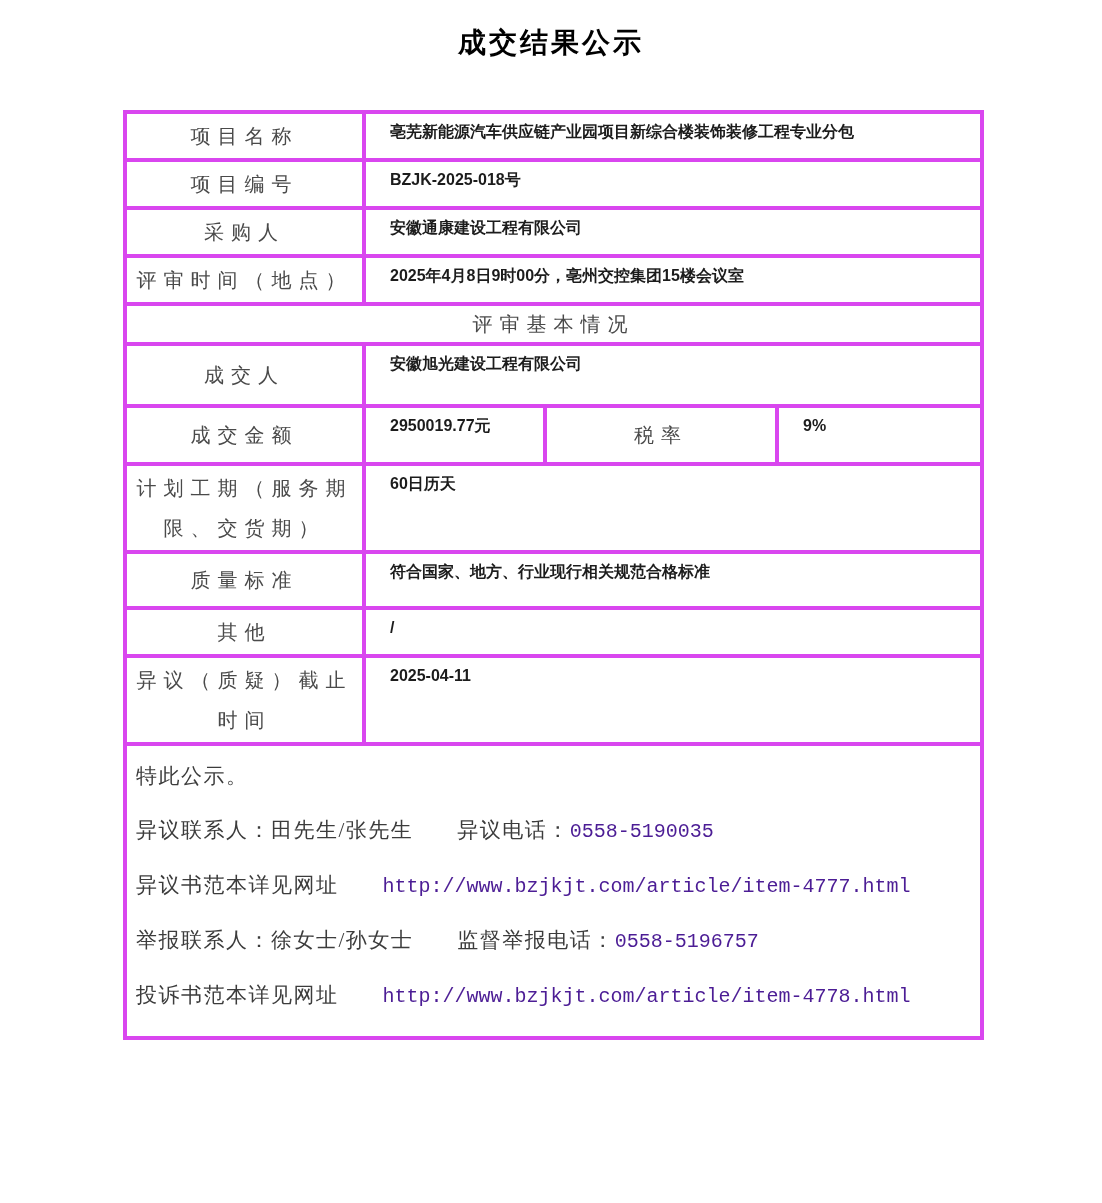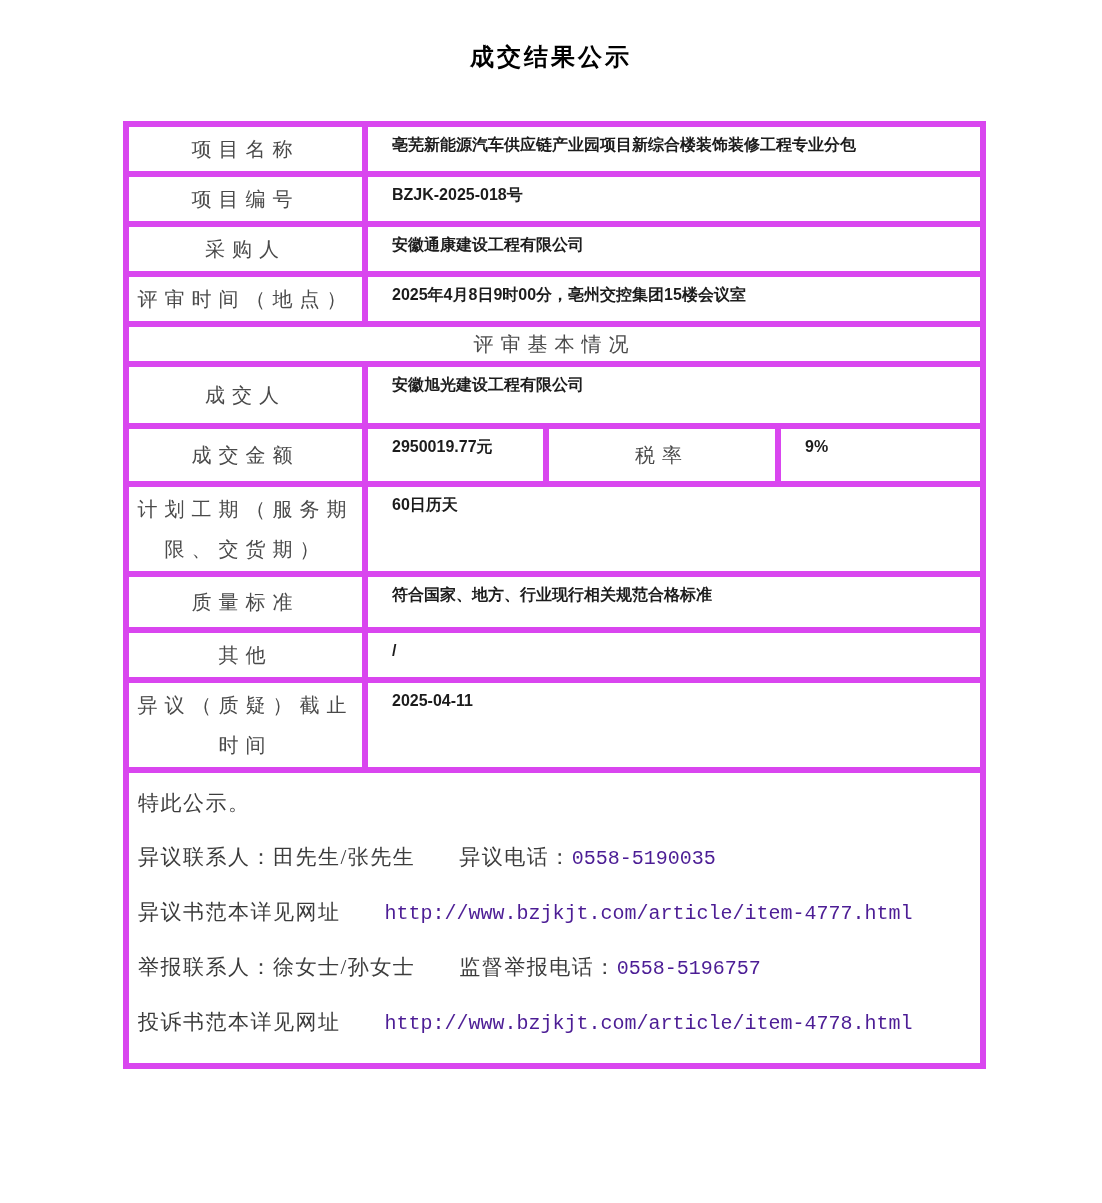--- a/index.html
+++ b/index.html
@@ -16,34 +16,33 @@
     width: 1102px;
     height: 1203px;
     background: #ffffff;
     position: relative;
   }
   .page-title {
     padding-top: 24px;
     text-align: center;
     font-family: "Liberation Serif", serif;
     font-weight: bold;
-    font-size: 24px;
+    font-size: 28px;
     letter-spacing: 3px;
     color: #000000;
-    margin-top: 17px;
   }
   table.doc {
     border-collapse: collapse;
     table-layout: fixed;
     width: 857px;
     margin: 48px 0 0 123px;
     border: 3px solid #000000;
   }
   table.doc td {
-    border: 6px solid #d946ef;
+    border: 4px solid #d946ef;
     overflow: hidden;
   }
   td.label {
     font-family: "Liberation Serif", serif;
     font-size: 20px;
     line-height: 2.0;
     letter-spacing: 7px;
     color: #4a4a4a;
     text-align: center;
     vertical-align: middle;

